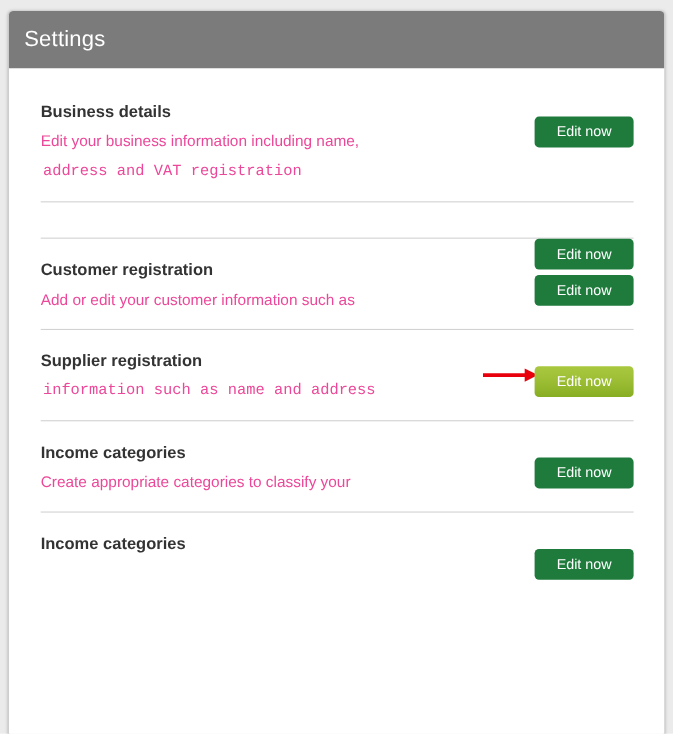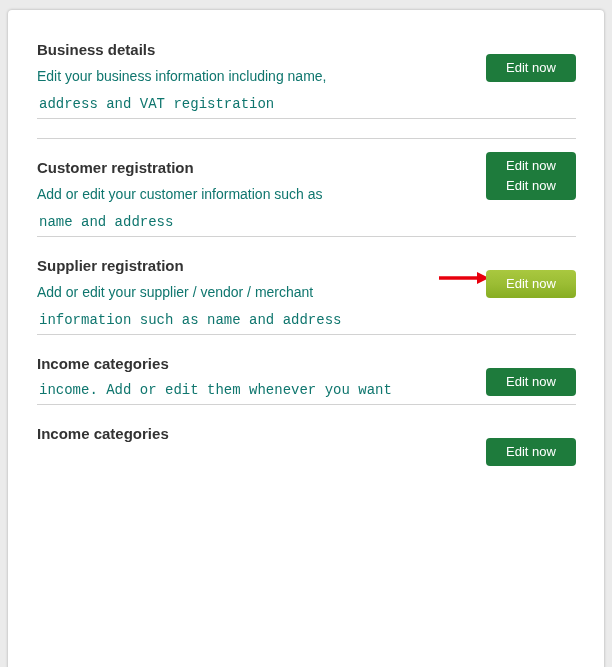--- a/index.html
+++ b/index.html
@@ -45,42 +45,42 @@
     font-weight: normal;
     letter-spacing: 0.2px;
     line-height: 1;
   }
   .card-body {
     padding: 30px 20px 0 29px;
     box-sizing: border-box;
   }
   .settings-row {
     position: relative;
-    padding-bottom: 0;
+    padding-bottom: 13px;
     border-bottom: 1px solid #d2d2d2;
     margin-bottom: 19px;
     width: 539px;
   }
   .settings-row.last {
     border-bottom: none;
     margin-bottom: 0;
   }
   .row-text {
     width: 430px;
   }
   .row-title {
     font-size: 15px;
     font-weight: bold;
     color: #333333;
     margin: 0 0 3px 0;
     line-height: 19px;
   }
   .row-desc-line {
     font-size: 14px;
-    color: #0f766e;
+    color: #ec4899;
     line-height: 28px;
     white-space: nowrap;
   }
   .row-desc-line.indent {
     padding-left: 2px;
     font-family: Liberation Mono, monospace;
   }
   .edit-btn {
     position: absolute;
     right: 0;
@@ -111,62 +111,63 @@
     height: 16px;
     pointer-events: none;
   }
 </style>
 </head>
 <body>
 
 <div class="page">
   <div class="card">
 
+    <div class="card-header">
+      <span class="card-title">Settings</span>
+    </div>
 
     <div class="card-body">
 
       <div class="settings-row">
         <div class="row-text">
           <div class="row-title">Business details</div>
           <div class="row-desc-line">Edit your business information including name,</div>
           <div class="row-desc-line indent">address and VAT registration</div>
         </div>
         <button class="edit-btn">Edit now</button>
       </div>
 
       <div class="settings-row">
         <button class="edit-btn">Edit now</button>
       </div>
 
       <div class="settings-row">
         <div class="row-text">
           <div class="row-title">Customer registration</div>
           <div class="row-desc-line">Add or edit your customer information such as</div>
-          <div class="row-desc-line indent">name and address</div>
         </div>
         <button class="edit-btn">Edit now</button>
       </div>
 
       <div class="settings-row">
         <div class="row-text">
           <div class="row-title">Supplier registration</div>
-          <div class="row-desc-line">Add or edit your supplier / vendor / merchant</div>
           <div class="row-desc-line indent">information such as name and address</div>
         </div>
         <svg class="arrow-annotation" viewBox="0 0 50 16">
           <line x1="0" y1="8" x2="40" y2="8" stroke="#e8000d" stroke-width="3.4"></line>
           <polygon points="38,2 50,8 38,14" fill="#e8000d"></polygon>
         </svg>
         <button class="edit-btn hover">Edit now</button>
       </div>
 
       <div class="settings-row">
         <div class="row-text">
           <div class="row-title">Income categories</div>
-          <div class="row-desc-line indent">income. Add or edit them whenever you want</div>
+          <div class="row-desc-line">Create appropriate categories to classify your</div>
         </div>
         <button class="edit-btn">Edit now</button>
       </div>
 
       <div class="settings-row last">
         <div class="row-text">
           <div class="row-title">Income categories</div>
 
         </div>
         <button class="edit-btn">Edit now</button>

